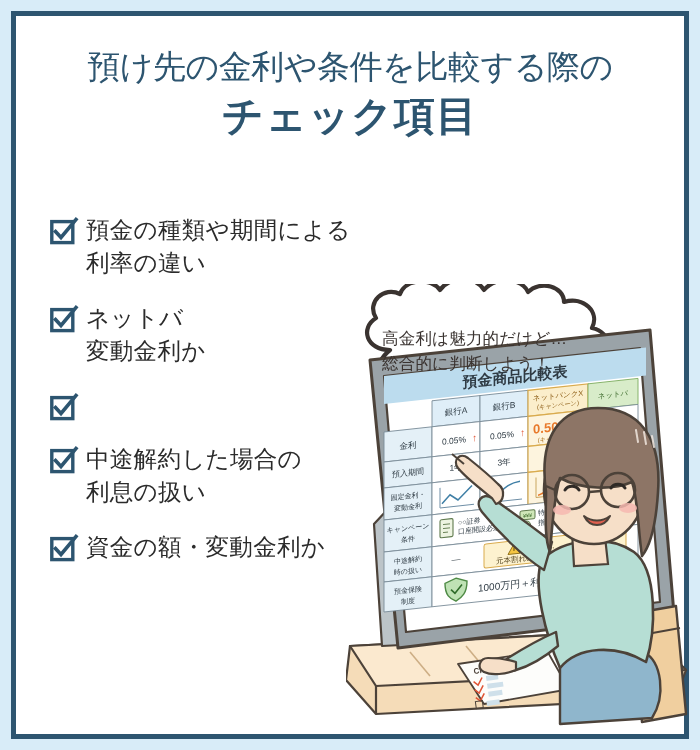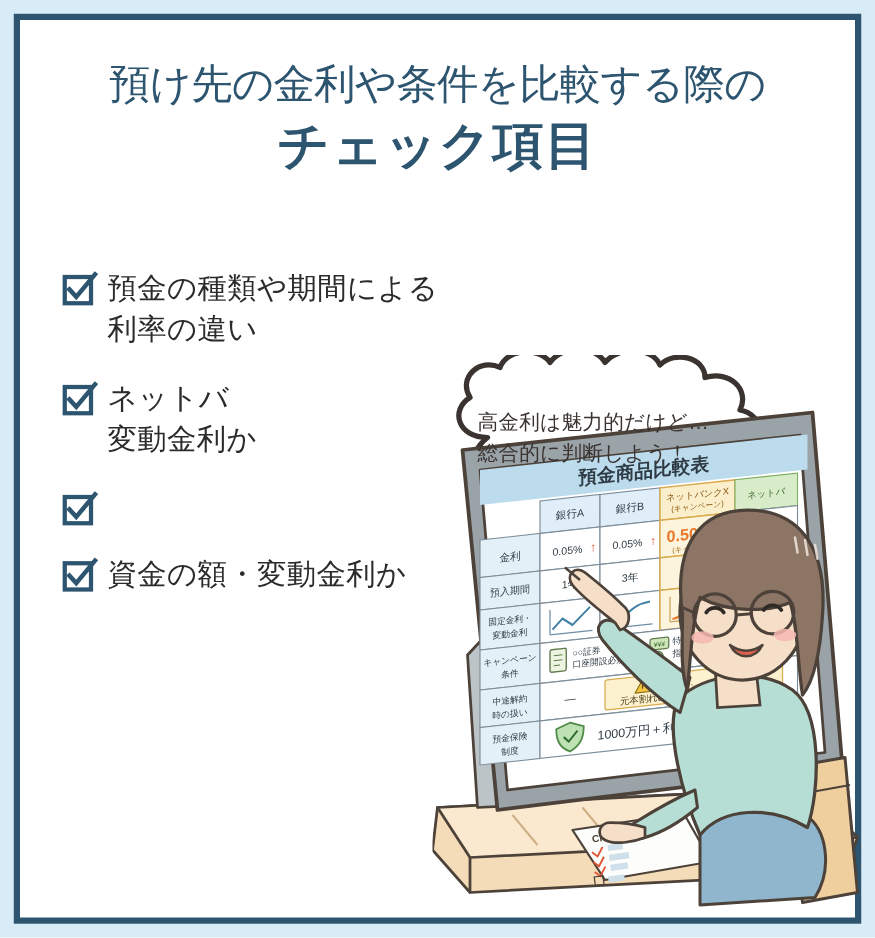--- a/index.html
+++ b/index.html
@@ -131,20 +131,30 @@
 
     <div class="check-item">
       <span class="check-box-wrap">
         <svg width="27" height="27" viewBox="0 0 27 27">
           <rect x="1.8" y="3.6" width="21" height="21" fill="none" stroke="#2d5570" stroke-width="3.4"></rect>
           <path d="M5.5 13.5 L11 19.5 L26 1.5" fill="none" stroke="#2d5570" stroke-width="3.6" stroke-linecap="square"></path>
         </svg>
       </span>
     </div>
 
+    <div class="check-item">
+      <span class="check-box-wrap">
+        <svg width="27" height="27" viewBox="0 0 27 27">
+          <rect x="1.8" y="3.6" width="21" height="21" fill="none" stroke="#2d5570" stroke-width="3.4"></rect>
+          <path d="M5.5 13.5 L11 19.5 L26 1.5" fill="none" stroke="#2d5570" stroke-width="3.6" stroke-linecap="square"></path>
+        </svg>
+      </span>
+      <span class="check-text">中途解約した場合の
+利息の扱い</span>
+    </div>
 
     <div class="check-item">
       <span class="check-box-wrap">
         <svg width="27" height="27" viewBox="0 0 27 27">
           <rect x="1.8" y="3.6" width="21" height="21" fill="none" stroke="#2d5570" stroke-width="3.4"></rect>
           <path d="M5.5 13.5 L11 19.5 L26 1.5" fill="none" stroke="#2d5570" stroke-width="3.6" stroke-linecap="square"></path>
         </svg>
       </span>
       <span class="check-text">資金の額・変動金利か</span>
     </div>

